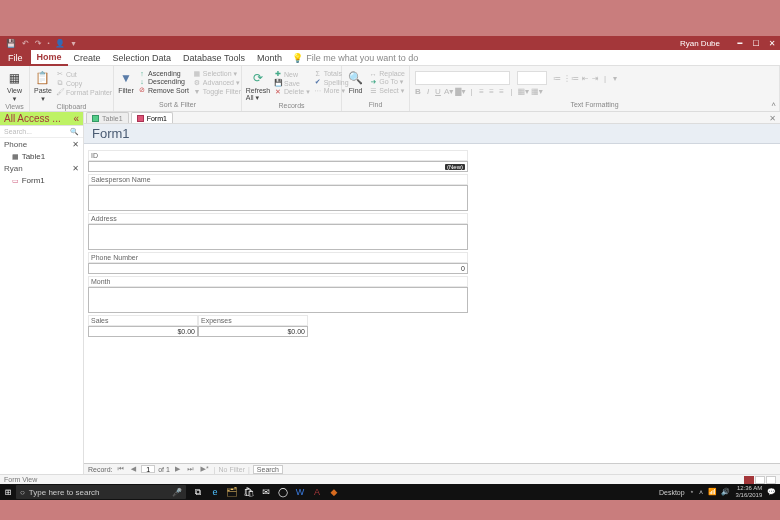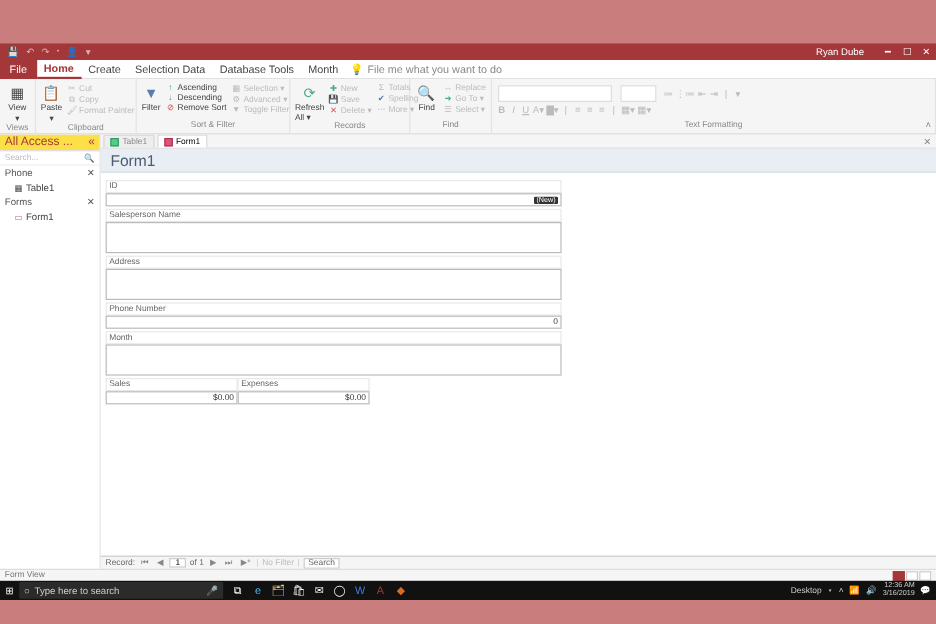--- a/index.html
+++ b/index.html
@@ -32,21 +32,21 @@
   .smallstack div { display:flex; align-items:center; gap:2px; white-space:nowrap;}
   .smallstack .ico { width:8px; display:inline-block; text-align:center;}
   .gray { color:#bbb; }
   .ribbon .tf-box { width:95px; height:14px; border:1px solid #ddd; background:#fff; margin:1px 4px 1px 1px; display:inline-block; }
   .ribbon .tf-row { display:flex; align-items:center; gap:2px; font-size:8px; color:#bbb;}
   .ribbon .tf-row span { min-width:8px; text-align:center;}
   .ribbon .collapse { position:absolute; right:4px; bottom:2px; font-size:8px; color:#888;}
   
   .workspace { flex:1; display:flex; min-height:0;}
   .navpane { width:84px; background:#fff; border-right:1px solid #e0e0e0; display:flex; flex-direction:column; font-size:8px; color:#444;}
-  .navpane .header { height:14px; background:#fde047; border-bottom:1px solid #e0e0e0; display:flex; align-items:center; padding:0 4px; color:#a4373a; font-size:10px; justify-content:space-between;}
+  .navpane .header { height:14px; background:#bef264; border-bottom:1px solid #e0e0e0; display:flex; align-items:center; padding:0 4px; color:#a4373a; font-size:10px; justify-content:space-between;}
   .navpane .search { height:12px; border-bottom:1px solid #eee; display:flex; align-items:center; padding:0 4px; color:#bbb; justify-content:space-between; font-size:7px;}
   .navpane .section { padding:2px 4px; color:#555; display:flex; justify-content:space-between; align-items:center;}
   .navpane .item { padding:1px 4px 1px 12px; color:#444; display:flex; gap:3px; align-items:center;}
   .navpane .ico { font-size:7px; }
   .docarea { flex:1; display:flex; flex-direction:column; min-width:0;}
   .tabs { height:12px; background:#f5f5f5; border-bottom:1px solid #dcdcdc; display:flex; align-items:flex-end; font-size:7px;}
   .tabs .doc-tab { display:flex; align-items:center; height:11px; padding:0 5px; gap:3px; border:1px solid #ccc; border-bottom:none; background:#fff; border-radius:2px 2px 0 0; margin-left:2px;}
   .tabs .doc-tab.inactive { background:#eee; color:#888;}
   .tabs .doc-tab .ico { width:7px; height:7px; display:inline-block;}
   .tabs .doc-tab .form-ico { background:#d57; border:1px solid #a35;}
@@ -293,21 +293,21 @@
         </div>
       <div class="section">
           <span>Phone</span>
           <span>✕</span>
         </div>
       <div class="item">
           <span class="ico">▦</span>
           <span>Table1</span>
         </div>
       <div class="section">
-          <span>Forms</span>
+          <span>Ryan</span>
           <span>✕</span>
         </div>
       <div class="item">
           <span class="ico" style="color:#c57;">▭</span>
           <span>Form1</span>
         </div>
     </div>
 
     <div class="docarea">
       <div class="tabs">

